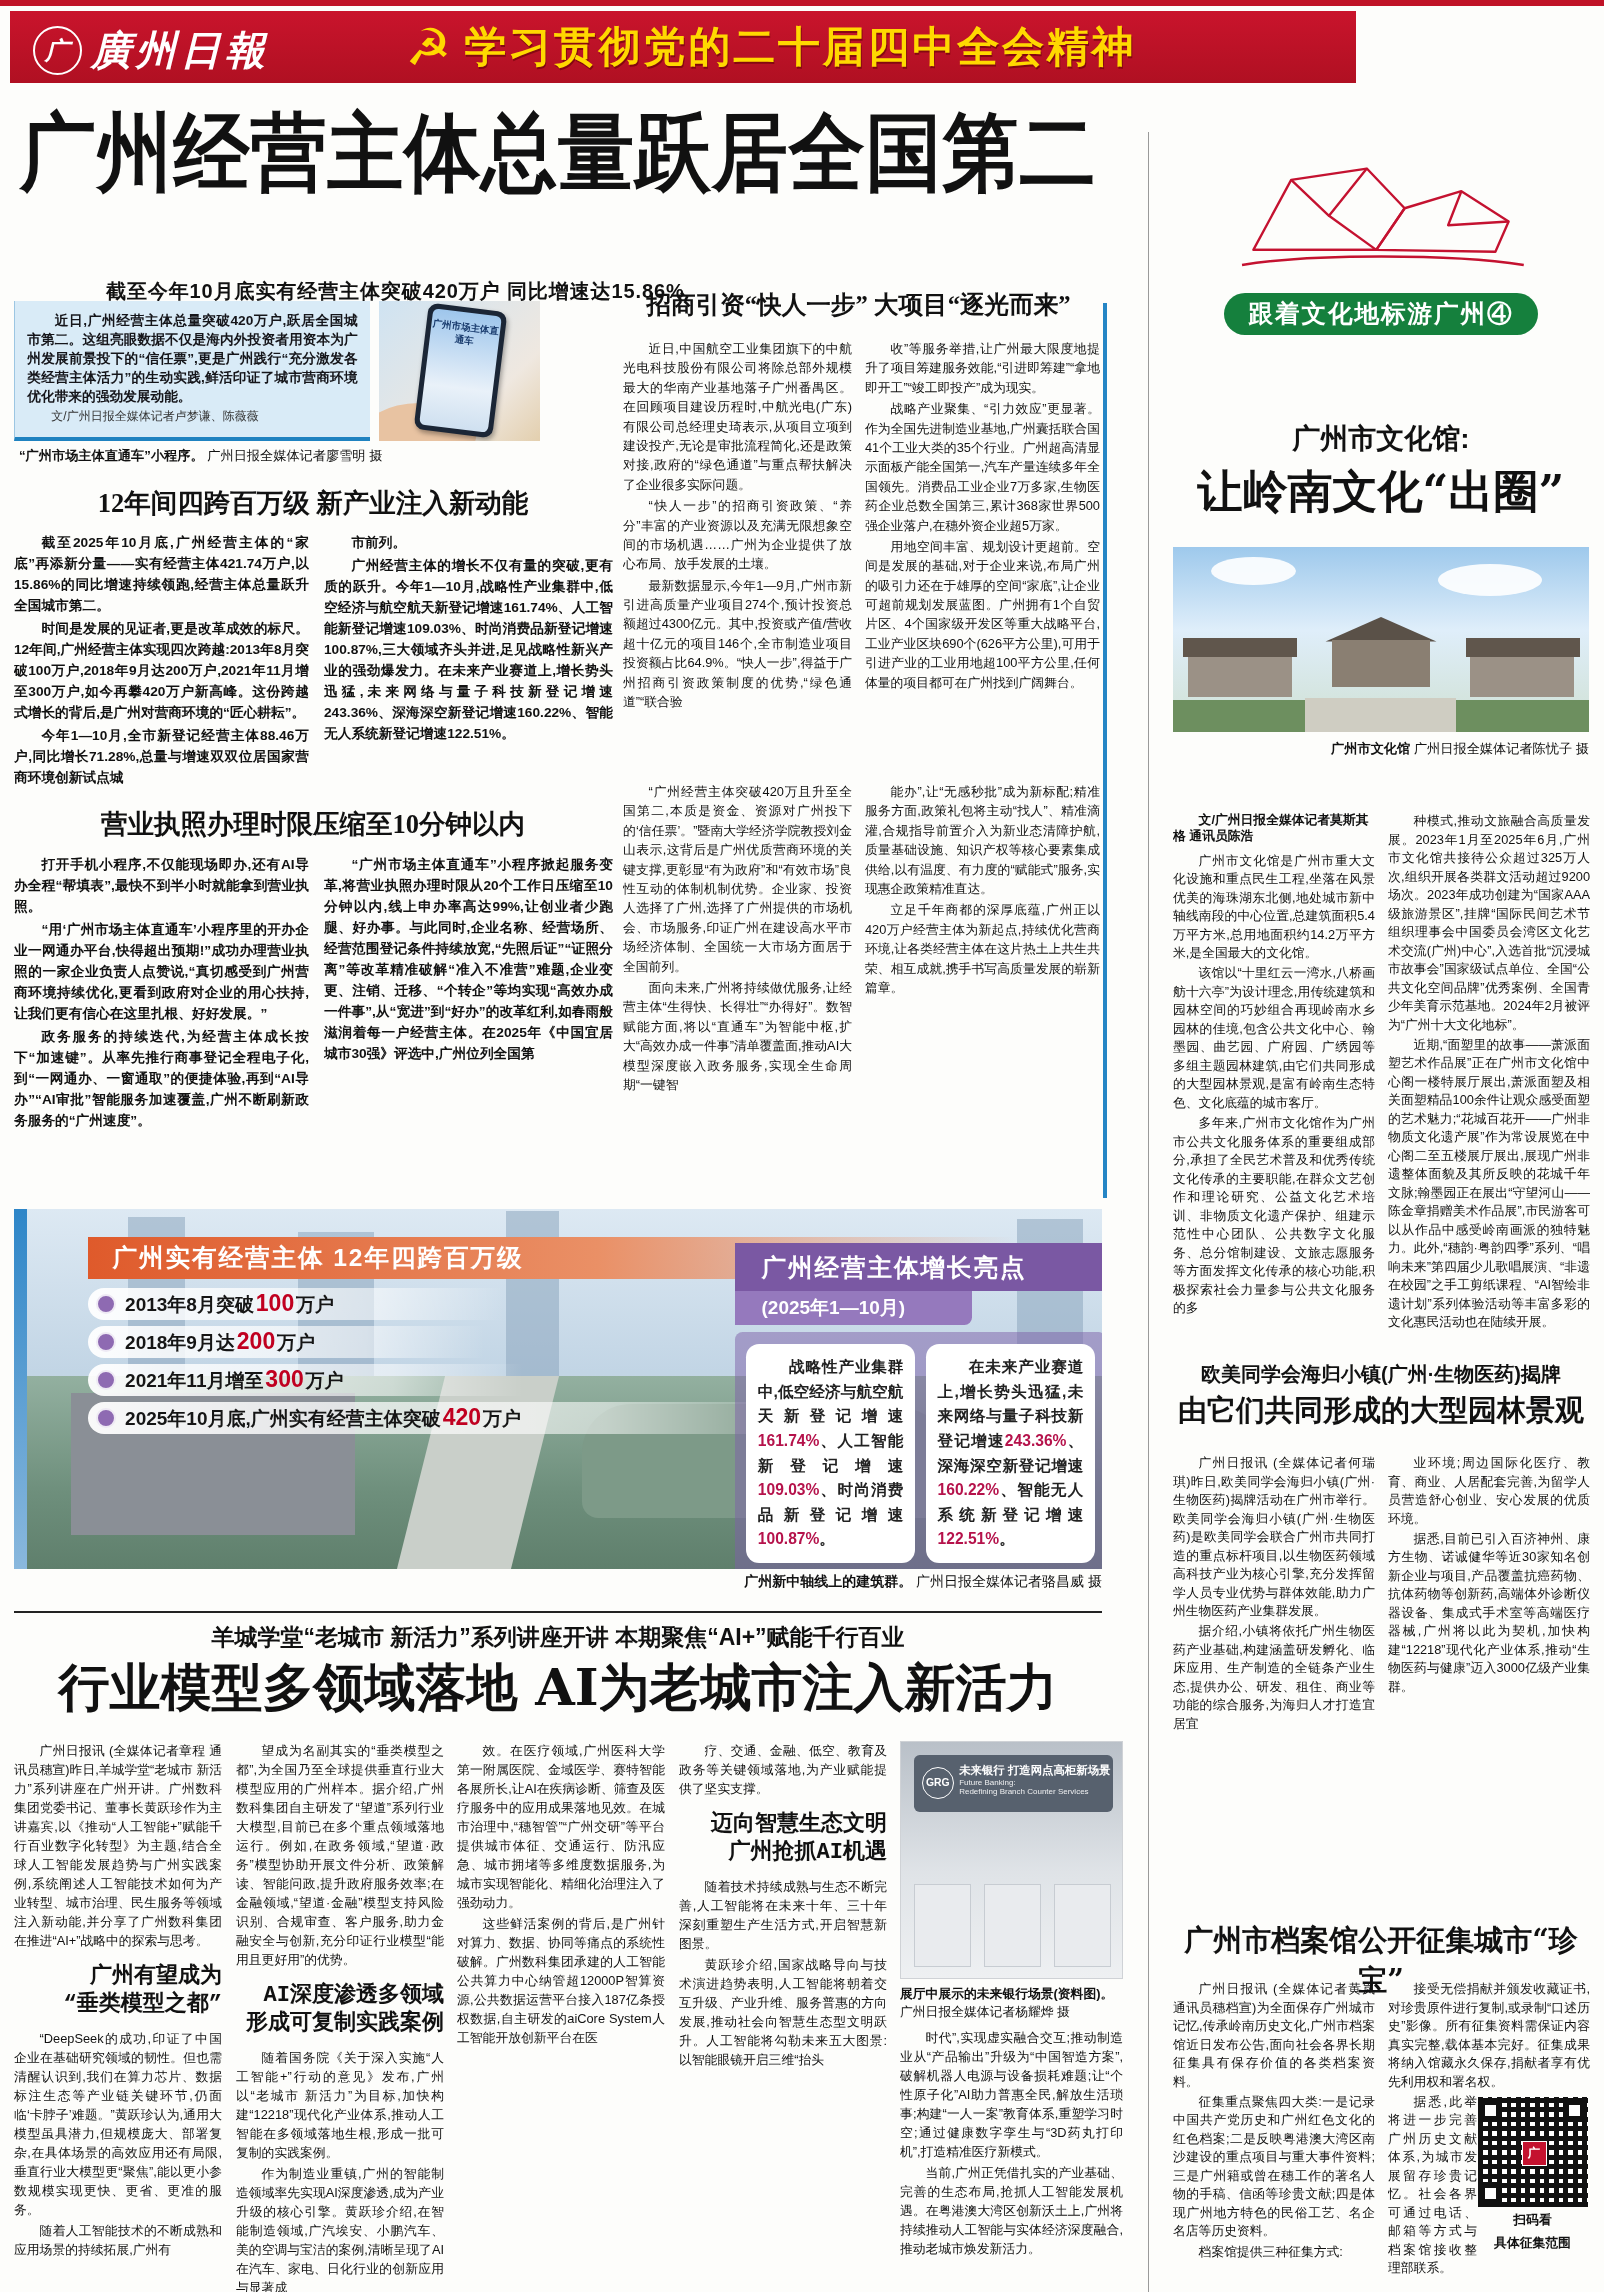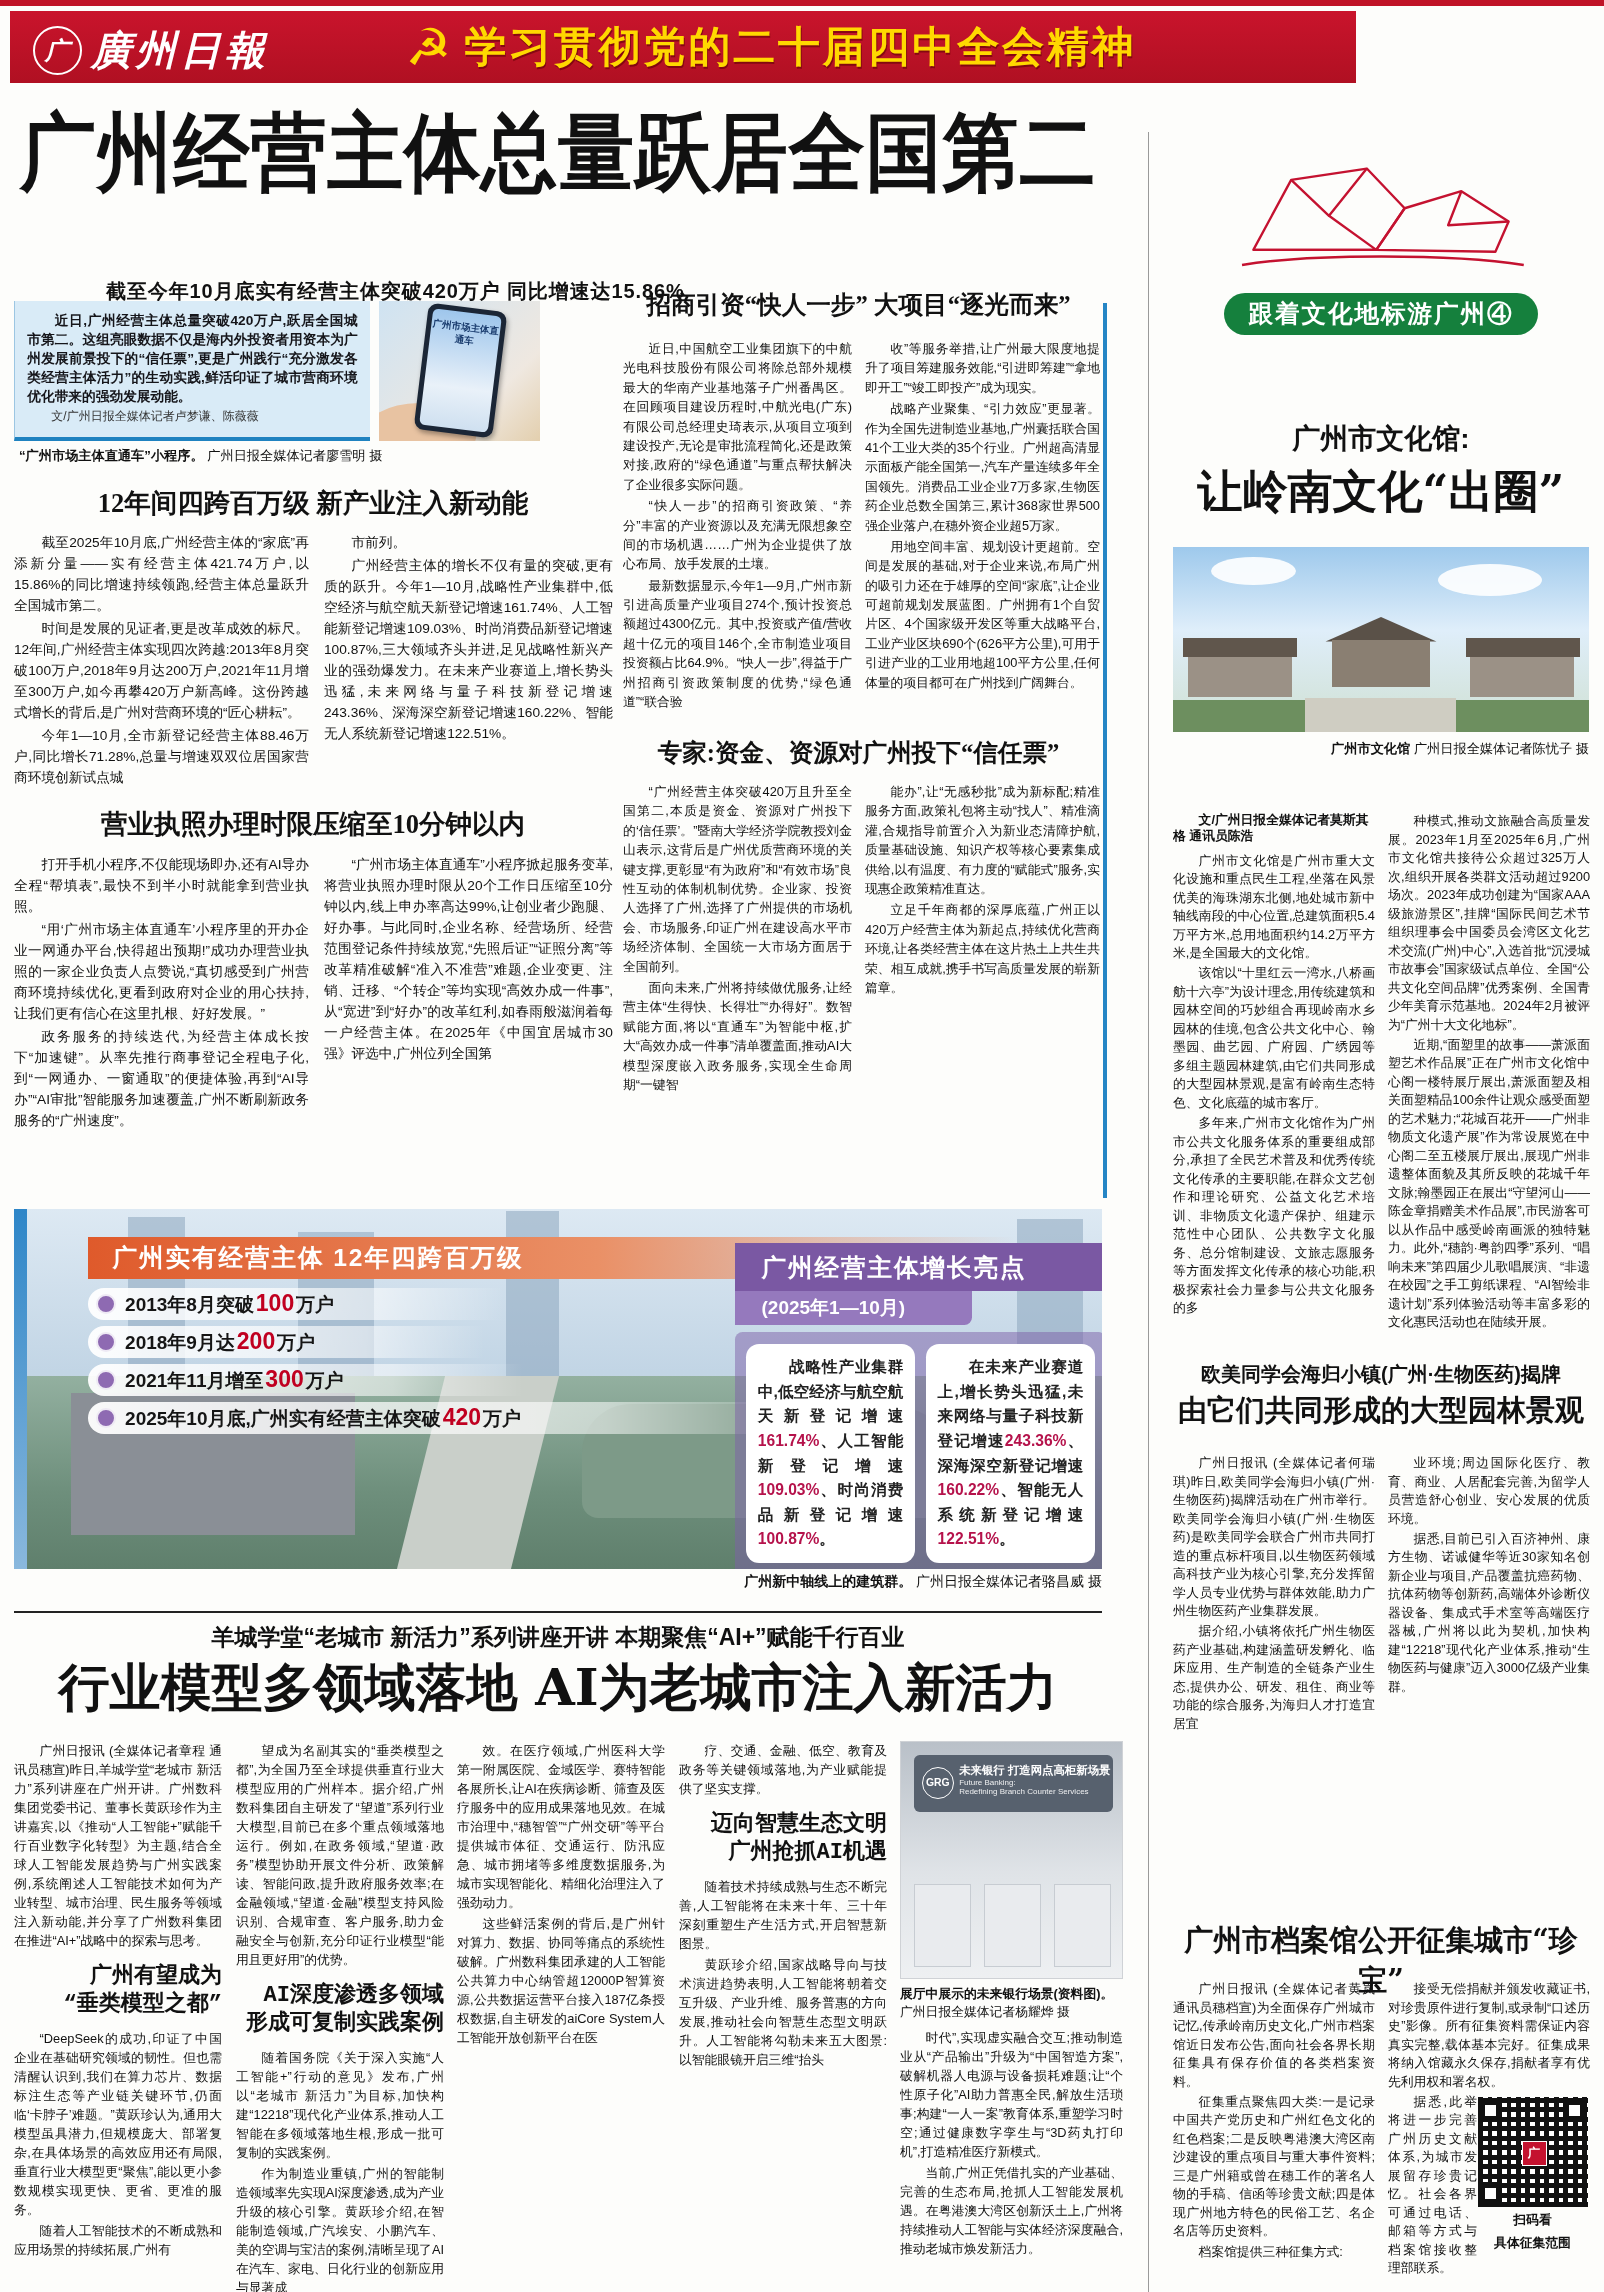--- a/index.html
+++ b/index.html
@@ -45,21 +45,21 @@
   .phone-screen{position:absolute;left:4.7px;top:4.7px;right:4.7px;bottom:4.7px;border-radius:5.7px;
         background:linear-gradient(180deg,#9ec6ec,#e9f1f9 65%,#cfe0f0);
         font-size:9.5px;color:#1a3c6e;font-weight:700;text-align:center;padding-top:9.5px;box-sizing:border-box;}
   .hand{position:absolute;left:-17px;bottom:-28px;width:114px;height:66px;border-radius:50%;background:#e8c3a2;}
   .lead-caption{position:absolute;left:19px;top:447px;width:526px;font-size:13.2px;}
   .capb{font-weight:700;}
   .sechead{position:absolute;text-align:center;font-weight:900;font-family:Liberation Serif, serif;}
   .sec1-hl{left:14px;top:485px;width:598px;font-size:26.5px;}
   .sec2-hl{left:14px;top:806px;width:598px;font-size:26.5px;}
   .expert-hl{left:615px;top:736px;width:487px;font-size:24.6px;}
-  .bodytext p{font-size:13.7px;line-height:21px;text-indent:2em;text-align:justify;}
+  .bodytext p{font-size:13.7px;line-height:21px;text-indent:2em;text-align:justify;font-weight:bold;}
   .bodytext-sm p{font-size:12.8px;line-height:19.4px;text-indent:2em;text-align:justify;}
   .sec1-c1{left:14px;top:532px;width:295px;height:257px;overflow:hidden;}
   .sec1-c2{left:324px;top:532px;width:289px;height:257px;overflow:hidden;}
   .sec2-c1{left:14px;top:854px;width:295px;height:344px;overflow:hidden;}
   .sec2-c2{left:324px;top:854px;width:289px;height:344px;overflow:hidden;}
   .invest-c1{left:623px;top:339px;width:229px;height:388px;overflow:hidden;}
   .invest-c2{left:865px;top:339px;width:235px;height:388px;overflow:hidden;}
   .expert-c1{left:623px;top:782px;width:229px;height:416px;overflow:hidden;}
   .expert-c2{left:865px;top:782px;width:235px;height:416px;overflow:hidden;}
   .blue-rule{position:absolute;left:1103px;top:303px;width:3.8px;height:895px;background:#2585c5;}
@@ -229,21 +229,20 @@
       <p>近日,中国航空工业集团旗下的中航光电科技股份有限公司将除总部外规模最大的华南产业基地落子广州番禺区。在回顾项目建设历程时,中航光电(广东)有限公司总经理史琦表示,从项目立项到建设投产,无论是审批流程简化,还是政策对接,政府的“绿色通道”与重点帮扶解决了企业很多实际问题。</p>
       <p>“快人一步”的招商引资政策、“养分”丰富的产业资源以及充满无限想象空间的市场机遇……广州为企业提供了放心布局、放手发展的土壤。</p>
       <p>最新数据显示,今年1—9月,广州市新引进高质量产业项目274个,预计投资总额超过4300亿元。其中,投资或产值/营收超十亿元的项目146个,全市制造业项目投资额占比64.9%。“快人一步”,得益于广州招商引资政策制度的优势,“绿色通道”“联合验</p>
     </div>
   <div class="abs bodytext-sm invest-c2">
       <p>收”等服务举措,让广州最大限度地提升了项目筹建服务效能,“引进即筹建”“拿地即开工”“竣工即投产”成为现实。</p>
       <p>战略产业聚集、“引力效应”更显著。作为全国先进制造业基地,广州囊括联合国41个工业大类的35个行业。广州超高清显示面板产能全国第一,汽车产量连续多年全国领先。消费品工业企业7万多家,生物医药企业总数全国第三,累计368家世界500强企业落户,在穗外资企业超5万家。</p>
       <p>用地空间丰富、规划设计更超前。空间是发展的基础,对于企业来说,布局广州的吸引力还在于雄厚的空间“家底”,让企业可超前规划发展蓝图。广州拥有1个自贸片区、4个国家级开发区等重大战略平台,工业产业区块690个(626平方公里),可用于引进产业的工业用地超100平方公里,任何体量的项目都可在广州找到广阔舞台。</p>
     </div>
 
-  <div class="sechead expert-hl">专家:资金、资源对广州投下“信任票”</div>
   <div class="abs bodytext-sm expert-c1">
       <p>“广州经营主体突破420万且升至全国第二,本质是资金、资源对广州投下的‘信任票’。”暨南大学经济学院教授刘金山表示,这背后是广州优质营商环境的关键支撑,更彰显“有为政府”和“有效市场”良性互动的体制机制优势。企业家、投资人选择了广州,选择了广州提供的市场机会、市场服务,印证广州在建设高水平市场经济体制、全国统一大市场方面居于全国前列。</p>
       <p>面向未来,广州将持续做优服务,让经营主体“生得快、长得壮”“办得好”。数智赋能方面,将以“直通车”为智能中枢,扩大“高效办成一件事”清单覆盖面,推动AI大模型深度嵌入政务服务,实现全生命周期“一键智</p>
     </div>
   <div class="abs bodytext-sm expert-c2">
       <p>能办”,让“无感秒批”成为新标配;精准服务方面,政策礼包将主动“找人”、精准滴灌,合规指导前置介入为新业态清障护航,质量基础设施、知识产权等核心要素集成供给,以有温度、有力度的“赋能式”服务,实现惠企政策精准直达。</p>
       <p>立足千年商都的深厚底蕴,广州正以420万户经营主体为新起点,持续优化营商环境,让各类经营主体在这片热土上共生共荣、相互成就,携手书写高质量发展的崭新篇章。</p>
     </div>
 
   <div class="blue-rule"></div>

